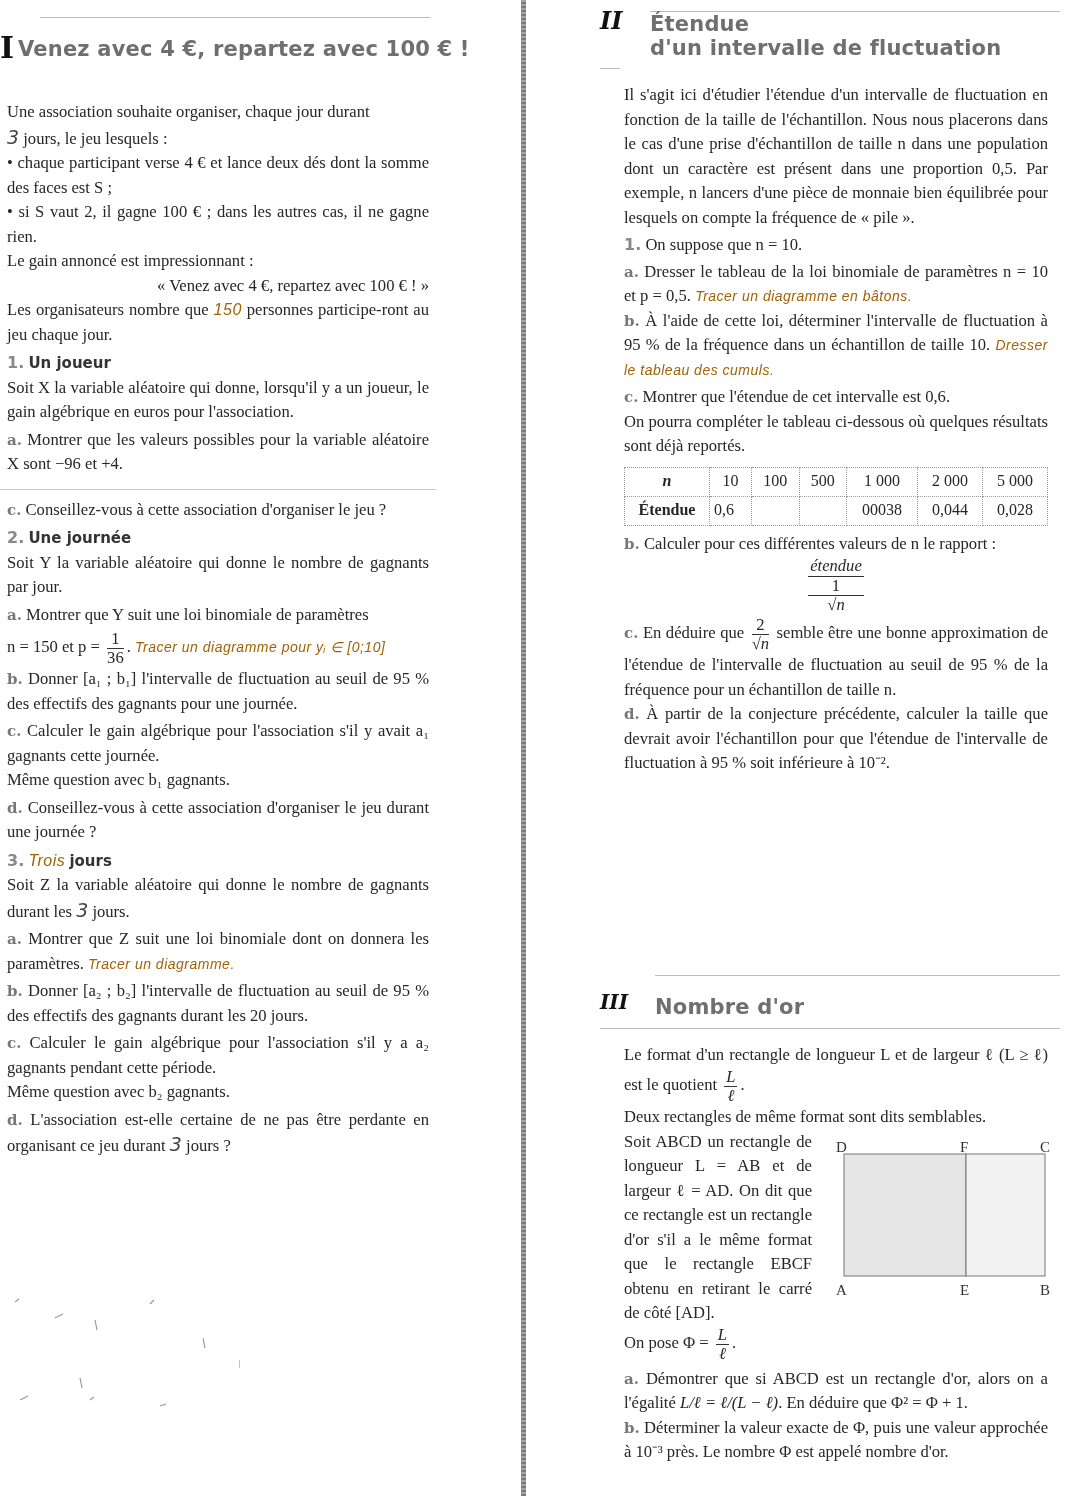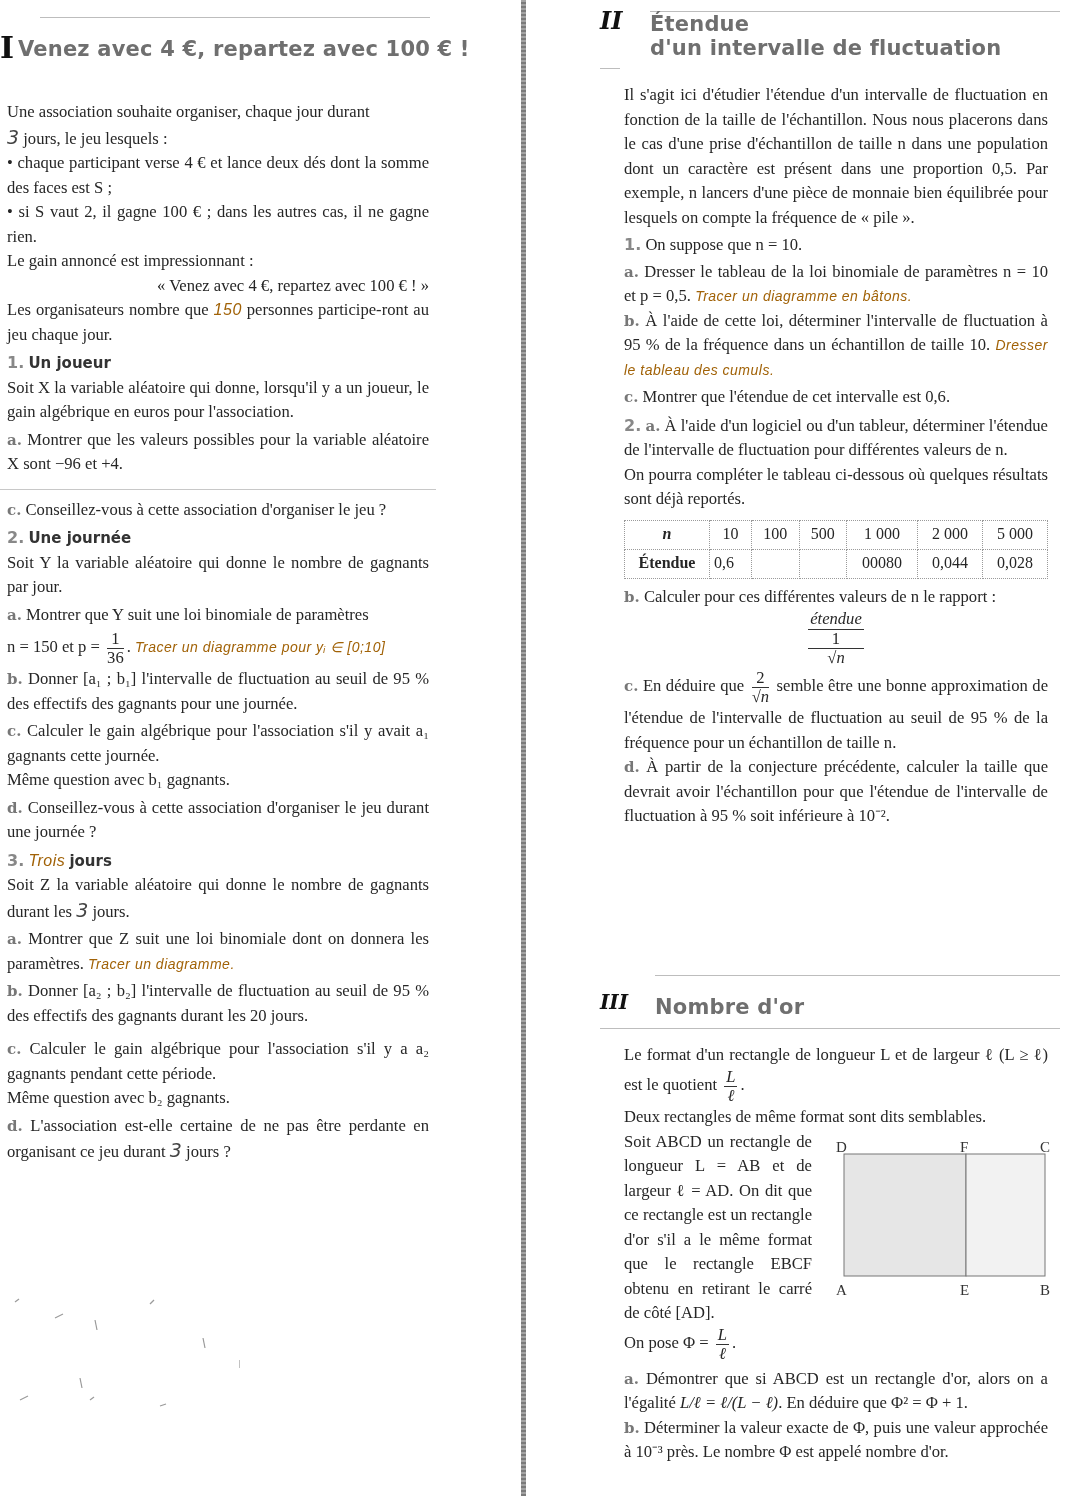--- a/index.html
+++ b/index.html
@@ -77,21 +77,21 @@
   <p class="j"><span class="lbl">b.</span> <span>Donner [a₁ ; b₁] l'intervalle de fluctuation au seuil de 95 % des effectifs des gagnants pour une journée.</span></p>
   <p class="j" style="margin-top:3px"><span class="lbl">c.</span> <span>Calculer le gain algébrique pour l'association s'il y avait a₁ gagnants cette journée.</span></p>
   <p>Même question avec b₁ gagnants.</p>
   <p class="j" style="margin-top:3px"><span class="lbl">d.</span> <span>Conseillez-vous à cette association d'organiser le jeu durant une journée ?</span></p>
 
   <div class="gap"></div>
   <p><span class="num">3.</span> <span class="hand" style="font-size:16px">Trois</span> <span class="sub">jours</span></p>
   <p class="j"><span>Soit Z la variable aléatoire qui donne le nombre de gagnants durant les</span> <span class="hand3">3</span> <span>jours.</span></p>
   <p class="j" style="margin-top:3px"><span class="lbl">a.</span> <span>Montrer que Z suit une loi binomiale dont on donnera les paramètres.</span> <span class="hand">Tracer un diagramme.</span></p>
   <p class="j" style="margin-top:3px"><span class="lbl">b.</span> <span>Donner [a₂ ; b₂] l'intervalle de fluctuation au seuil de 95 % des effectifs des gagnants durant les 20 jours.</span></p>
-  <p class="j" style="margin-top:9px"><span class="lbl">c.</span> <span>Calculer le gain algébrique pour l'association s'il y a a₂ gagnants pendant cette période.</span></p>
+  <p class="j" style="margin-top:3px"><span class="lbl">c.</span> <span>Calculer le gain algébrique pour l'association s'il y a a₂ gagnants pendant cette période.</span></p>
   <p>Même question avec b₂ gagnants.</p>
   <p class="j" style="margin-top:3px"><span class="lbl">d.</span> <span>L'association est-elle certaine de ne pas être perdante en organisant ce jeu durant</span> <span class="hand3">3</span> <span>jours ?</span></p>
 </div>
 
 <svg class="blur-marks" viewBox="0 0 230 140">
   <g stroke="#9a9a9a" stroke-width="1.2" fill="none">
     <path d="M5,12 l4,-3"></path>
       <path d="M140,14 l4,-4"></path>
       <path d="M45,28 l8,-4"></path>
       <path d="M85,30 l2,10"></path>
@@ -110,40 +110,39 @@
   <div style="position:relative;width:405px;"><span>d'un intervalle de fluctuation</span><span class="bar"></span></div>
 </div>
 <div class="hrule" style="left:600px;top:68px;width:20px;"></div>
 
 <div class="col right" style="top:83px;">
   <p class="j">Il s'agit ici d'étudier l'étendue d'un intervalle de fluctuation en fonction de la taille de l'échantillon. Nous nous placerons dans le cas d'une prise d'échantillon de taille n dans une population dont un caractère est présent dans une proportion 0,5. Par exemple, n lancers d'une pièce de monnaie bien équilibrée pour lesquels on compte la fréquence de « pile ».</p>
   <p style="margin-top:3px"><span class="num">1.</span> <span>On suppose que n = 10.</span></p>
   <p class="j" style="margin-top:2px"><span class="lbl">a.</span> <span>Dresser le tableau de la loi binomiale de paramètres n = 10 et p = 0,5.</span> <span class="hand">Tracer un diagramme en bâtons.</span></p>
   <p class="j"><span class="lbl">b.</span> <span>À l'aide de cette loi, déterminer l'intervalle de fluctuation à 95 % de la fréquence dans un échantillon de taille 10.</span> <span class="hand">Dresser le tableau des cumuls.</span></p>
   <p style="margin-top:3px"><span class="lbl">c.</span> <span>Montrer que l'étendue de cet intervalle est 0,6.</span></p>
-  <p class="j" style="margin-top:4px"><span class="num">2.</span> <span class="lbl">a.</span> <span>À l'aide d'un logiciel ou d'un tableur, déterminer l'étendue de l'intervalle de fluctuation pour différentes valeurs de n.</span></p>
   <p class="j">On pourra compléter le tableau ci-dessous où quelques résultats sont déjà reportés.</p>
 
   <table class="et">
     <tbody>
         <tr>
       <td class="h it">n</td>
       <td>10</td>
       <td>100</td>
       <td>500</td>
       <td>1 000</td>
       <td>2 000</td>
       <td>5 000</td>
     </tr>
     <tr>
       <td class="h">Étendue</td>
       <td style="text-align:left">0,6</td>
       <td></td>
       <td></td>
-      <td>00080</td>
+      <td>00038</td>
       <td>0,044</td>
       <td>0,028</td>
     </tr>
   </tbody>
     </table>
 
   <p style="margin-top:6px"><span class="lbl">b.</span> <span>Calculer pour ces différentes valeurs de n le rapport :</span></p>
   <div class="rbig">
     <span class="frac" style="line-height:20px;">
       <span class="top it">étendue</span>

